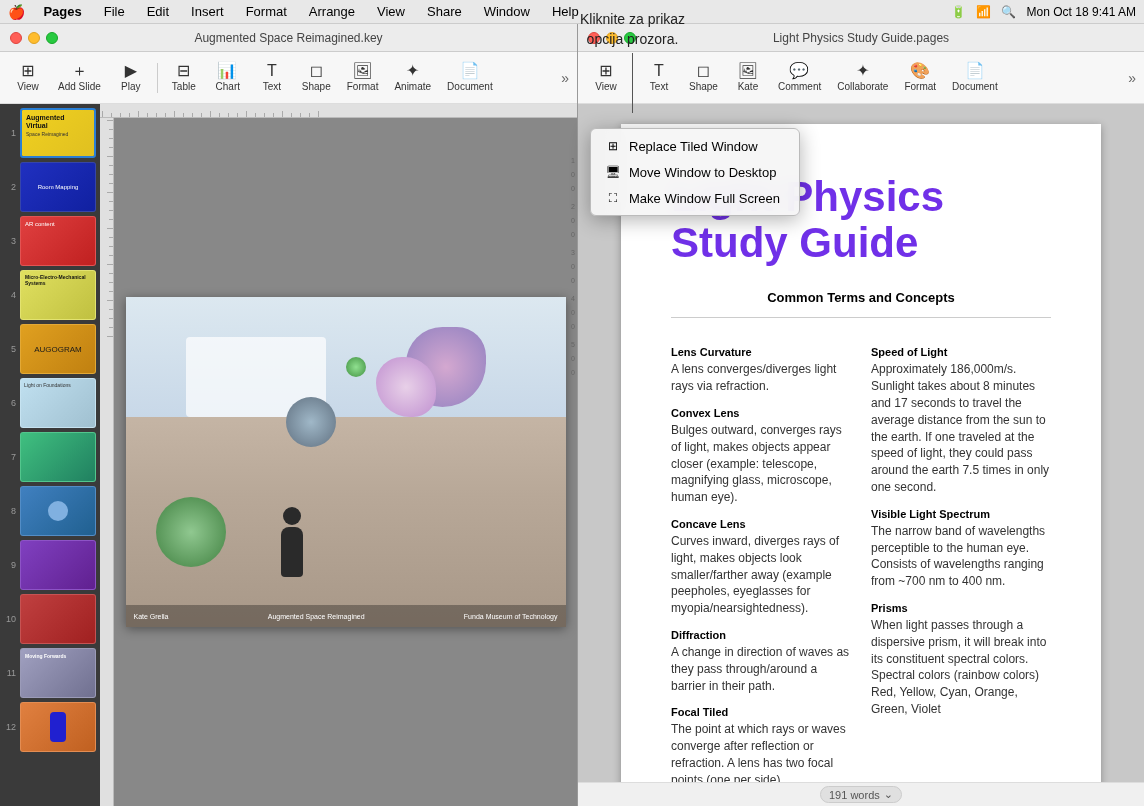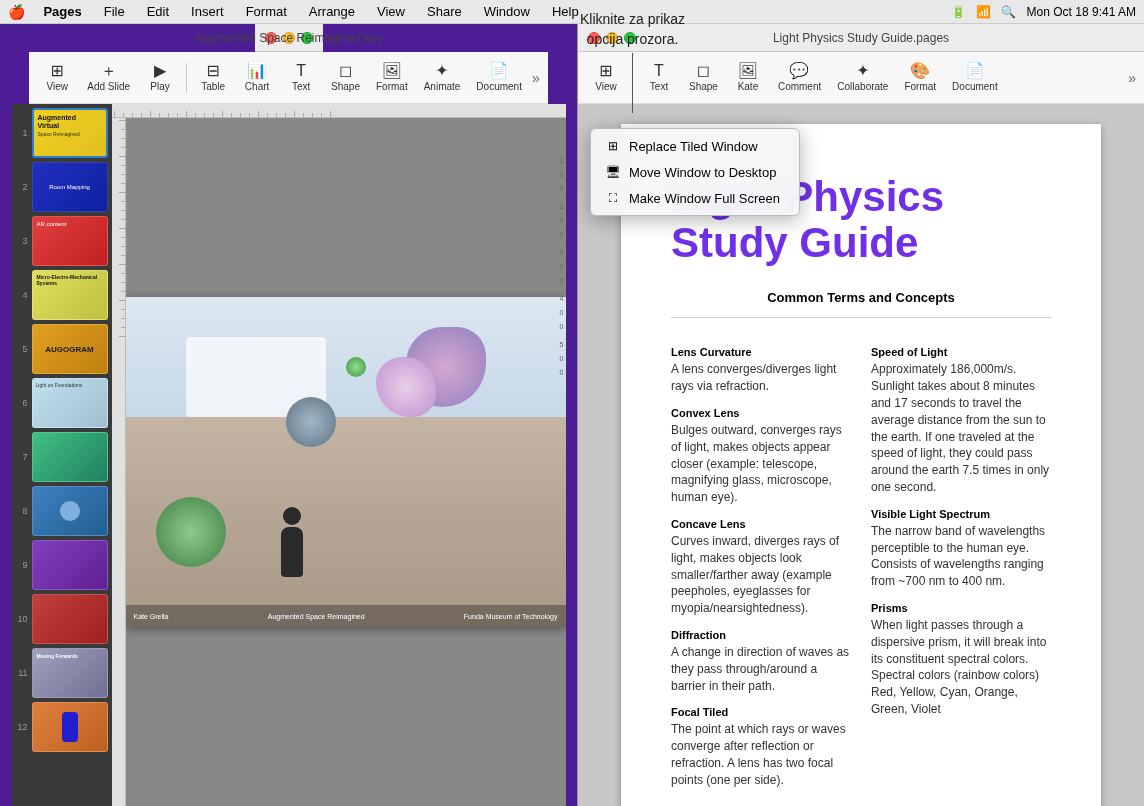--- a/index.html
+++ b/index.html
@@ -53,26 +53,25 @@
       position: absolute;
       top: 24px;
       left: 0; right: 0; bottom: 0;
       display: flex;
     }
 
     
     .left-window {
       width: 578px;
       height: 782px;
-      background: #4c1d95;
+      background: #3b82f6;
       display: flex;
       flex-direction: column;
       border-right: 1px solid #999;
       position: relative;
-      align-items: center;
     }
     .window-titlebar {
       height: 28px;
       background: #ececec;
       display: flex;
       align-items: center;
       padding: 0 10px;
       border-bottom: 1px solid #ccc;
       position: relative;
     }
@@ -526,21 +525,21 @@
             <div style="width:100%;height:100%;background:linear-gradient(135deg,#e0e060,#c0c040);padding:4px;">
               <div style="font-size:5px;font-weight:800;color:#111;line-height:1.1;">Micro-Electro-Mechanical Systems</div>
             </div>
           </div>
         </div>
 
         <div class="slide-row">
           <span class="slide-row-num">5</span>
           <div class="thumb-box" style="background:#e0a020;">
             <div style="width:100%;height:100%;background:linear-gradient(135deg,#e0a020,#c08010);padding:4px;display:flex;align-items:center;justify-content:center;">
-              <div style="font-size:8px;font-weight:700;color:#1a1a1a;">AUGOGRAM</div>
+              <div style="font-size:8px;font-weight:400;color:#1a1a1a;">AUGOGRAM</div>
             </div>
           </div>
         </div>
 
         <div class="slide-row">
           <span class="slide-row-num">6</span>
           <div class="thumb-box" style="background:#c0e0f0;">
             <div style="width:100%;height:100%;background:linear-gradient(135deg,#c0e0f0,#a0c0d0);padding:3px;">
               <div style="font-size:5px;color:#333;">Light on Foundations</div>
             </div>
@@ -792,20 +791,26 @@
             <div class="doc-term">Visible Light Spectrum</div>
             <div class="doc-def">The narrow band of wavelengths perceptible to the human eye. Consists of wavelengths ranging from ~700 nm to 400 nm.</div>
 
             <div class="doc-term">Prisms</div>
             <div class="doc-def">When light passes through a dispersive prism, it will break into its constituent spectral colors. Spectral colors (rainbow colors) Red, Yellow, Cyan, Orange, Green, Violet</div>
           </div>
         </div>
       </div>
     </div>
 
+    <div class="status-bar">
+      <div class="words-badge">
+        <span>191 words</span>
+        <span>⌄</span>
+      </div>
+    </div>
 
   </div>
 
 </div>
 
 <div class="tooltip-balloon">
   <div>Kliknite za prikaz</div>
   <div>opcija prozora.</div>
 </div>
 

